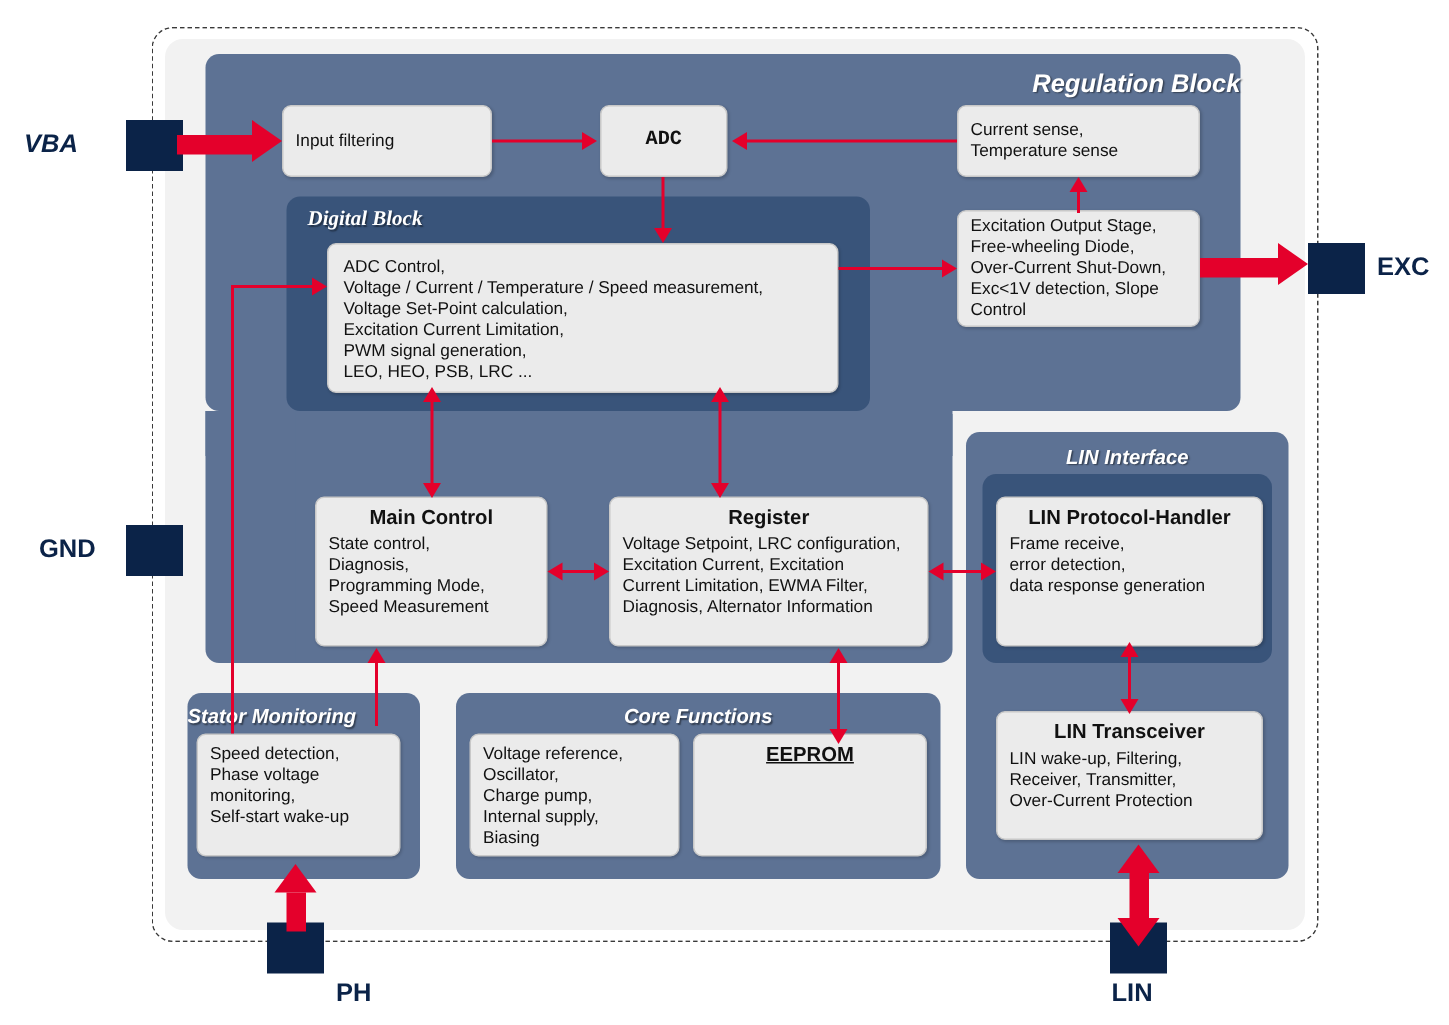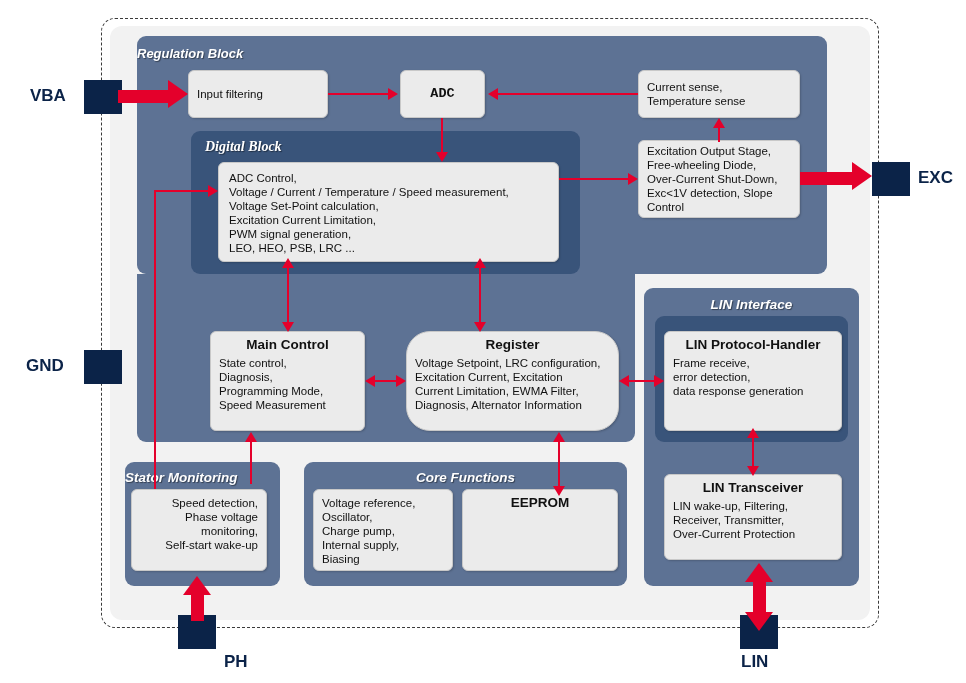--- a/index.html
+++ b/index.html
@@ -48,21 +48,21 @@
   .ahead.big-u{border-left:14px solid transparent;border-right:14px solid transparent;border-bottom:19px solid #e4002b;}
   .ahead.big-d{border-left:14px solid transparent;border-right:14px solid transparent;border-top:19px solid #e4002b;}
 </style>
 </head>
 <body>
 
 <div id="chip-boundary"></div>
 <div id="package"></div>
 
 <div class="group" style="left:137px;top:36px;width:690px;height:238px;">
-  <div class="group-title" style="left:0;right:0;top:10px;text-align:left;font-size:13px;">Regulation Block</div>
+  <div class="group-title" style="left:0;right:0;top:10px;text-align:right;font-size:17px;">Regulation Block</div>
 </div>
 
 <div class="group" style="left:188px;top:276px;width:447px;height:166px;border-radius:0 0 9px 9px;"></div>
 <div class="group" style="left:137px;top:274px;width:498px;height:30px;border-radius:0;"></div>
 <div class="group" style="left:137px;top:274px;width:60px;height:168px;border-radius:0 0 0 9px;"></div>
 
 <div class="group dark" style="left:191px;top:131px;width:389px;height:143px;">
   <div class="group-title" style="left:14px;top:8px;font-size:14px;font-family:Liberation Serif, serif;">Digital Block</div>
 </div>
 
@@ -110,21 +110,21 @@
 </div>
 
 <div class="box" style="left:210px;top:331px;width:155px;height:100px;">
   <span class="hdr">Main Control</span>
   <span class="body">State control,
 Diagnosis,
 Programming Mode,
 Speed Measurement</span>
 </div>
 
-<div class="box" style="left:406px;top:331px;width:213px;height:100px;border-radius:24px;">
+<div class="box" style="left:406px;top:331px;width:213px;height:100px;">
   <span class="hdr">Register</span>
   <span class="body">Voltage Setpoint, LRC configuration,
 Excitation Current, Excitation
 Current Limitation, EWMA Filter,
 Diagnosis, Alternator Information</span>
 </div>
 
 <div class="box" style="left:664px;top:331px;width:178px;height:100px;">
   <span class="hdr">LIN Protocol-Handler</span>
   <span class="body">Frame receive,
@@ -132,41 +132,41 @@
 data response generation</span>
 </div>
 
 <div class="box" style="left:664px;top:474px;width:178px;height:86px;">
   <span class="hdr">LIN Transceiver</span>
   <span class="body">LIN wake-up, Filtering,
 Receiver, Transmitter,
 Over-Current Protection</span>
 </div>
 
-<div class="box" style="left:131px;top:489px;width:136px;height:82px;text-align:right;">
+<div class="box" style="left:131px;top:489px;width:136px;height:82px;">
   <span class="body">Speed detection,
 Phase voltage
 monitoring,
 Self-start wake-up</span>
 </div>
 
 <div class="box" style="left:313px;top:489px;width:140px;height:82px;">
   <span class="body">Voltage reference,
 Oscillator,
 Charge pump,
 Internal supply,
 Biasing</span>
 </div>
 
-<div class="box center" style="left:462px;top:489px;width:156px;height:82px;">
+<div class="box center" style="left:462px;top:489px;width:156px;height:82px;text-decoration:underline;">
   <span class="hdr">EEPROM</span>
 </div>
 
 <div class="pin" style="left:84px;top:80px;width:38px;height:34px;"></div>
-<div class="pin-label" style="left:30px;top:86px;">VBA</div>
+<div class="pin-label" style="left:16px;top:86px;font-style:italic;">VBA</div>
 
 <div class="pin" style="left:84px;top:350px;width:38px;height:34px;"></div>
 <div class="pin-label" style="left:26px;top:356px;">GND</div>
 
 <div class="pin" style="left:872px;top:162px;width:38px;height:34px;"></div>
 <div class="pin-label" style="left:918px;top:168px;">EXC</div>
 
 <div class="pin" style="left:178px;top:615px;width:38px;height:34px;"></div>
 <div class="pin-label" style="left:184px;top:652px;margin-left:40px;">PH</div>
 

